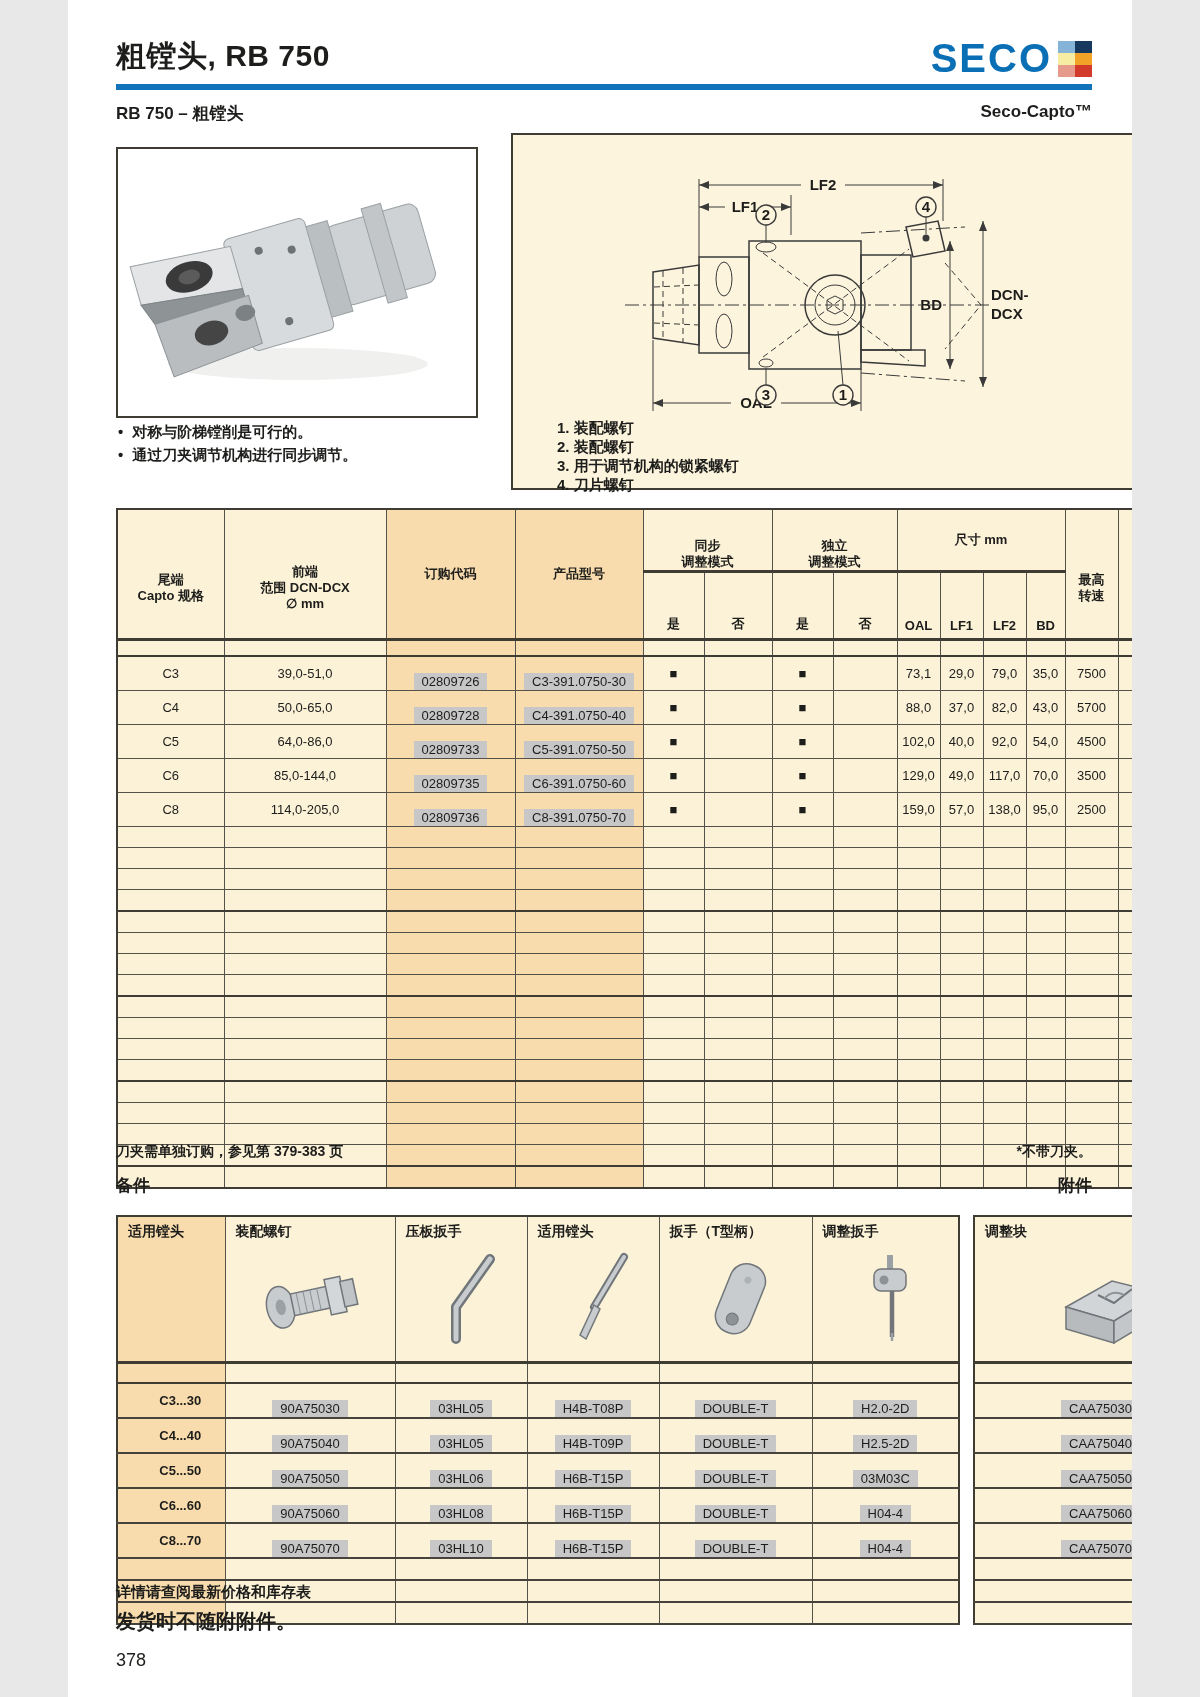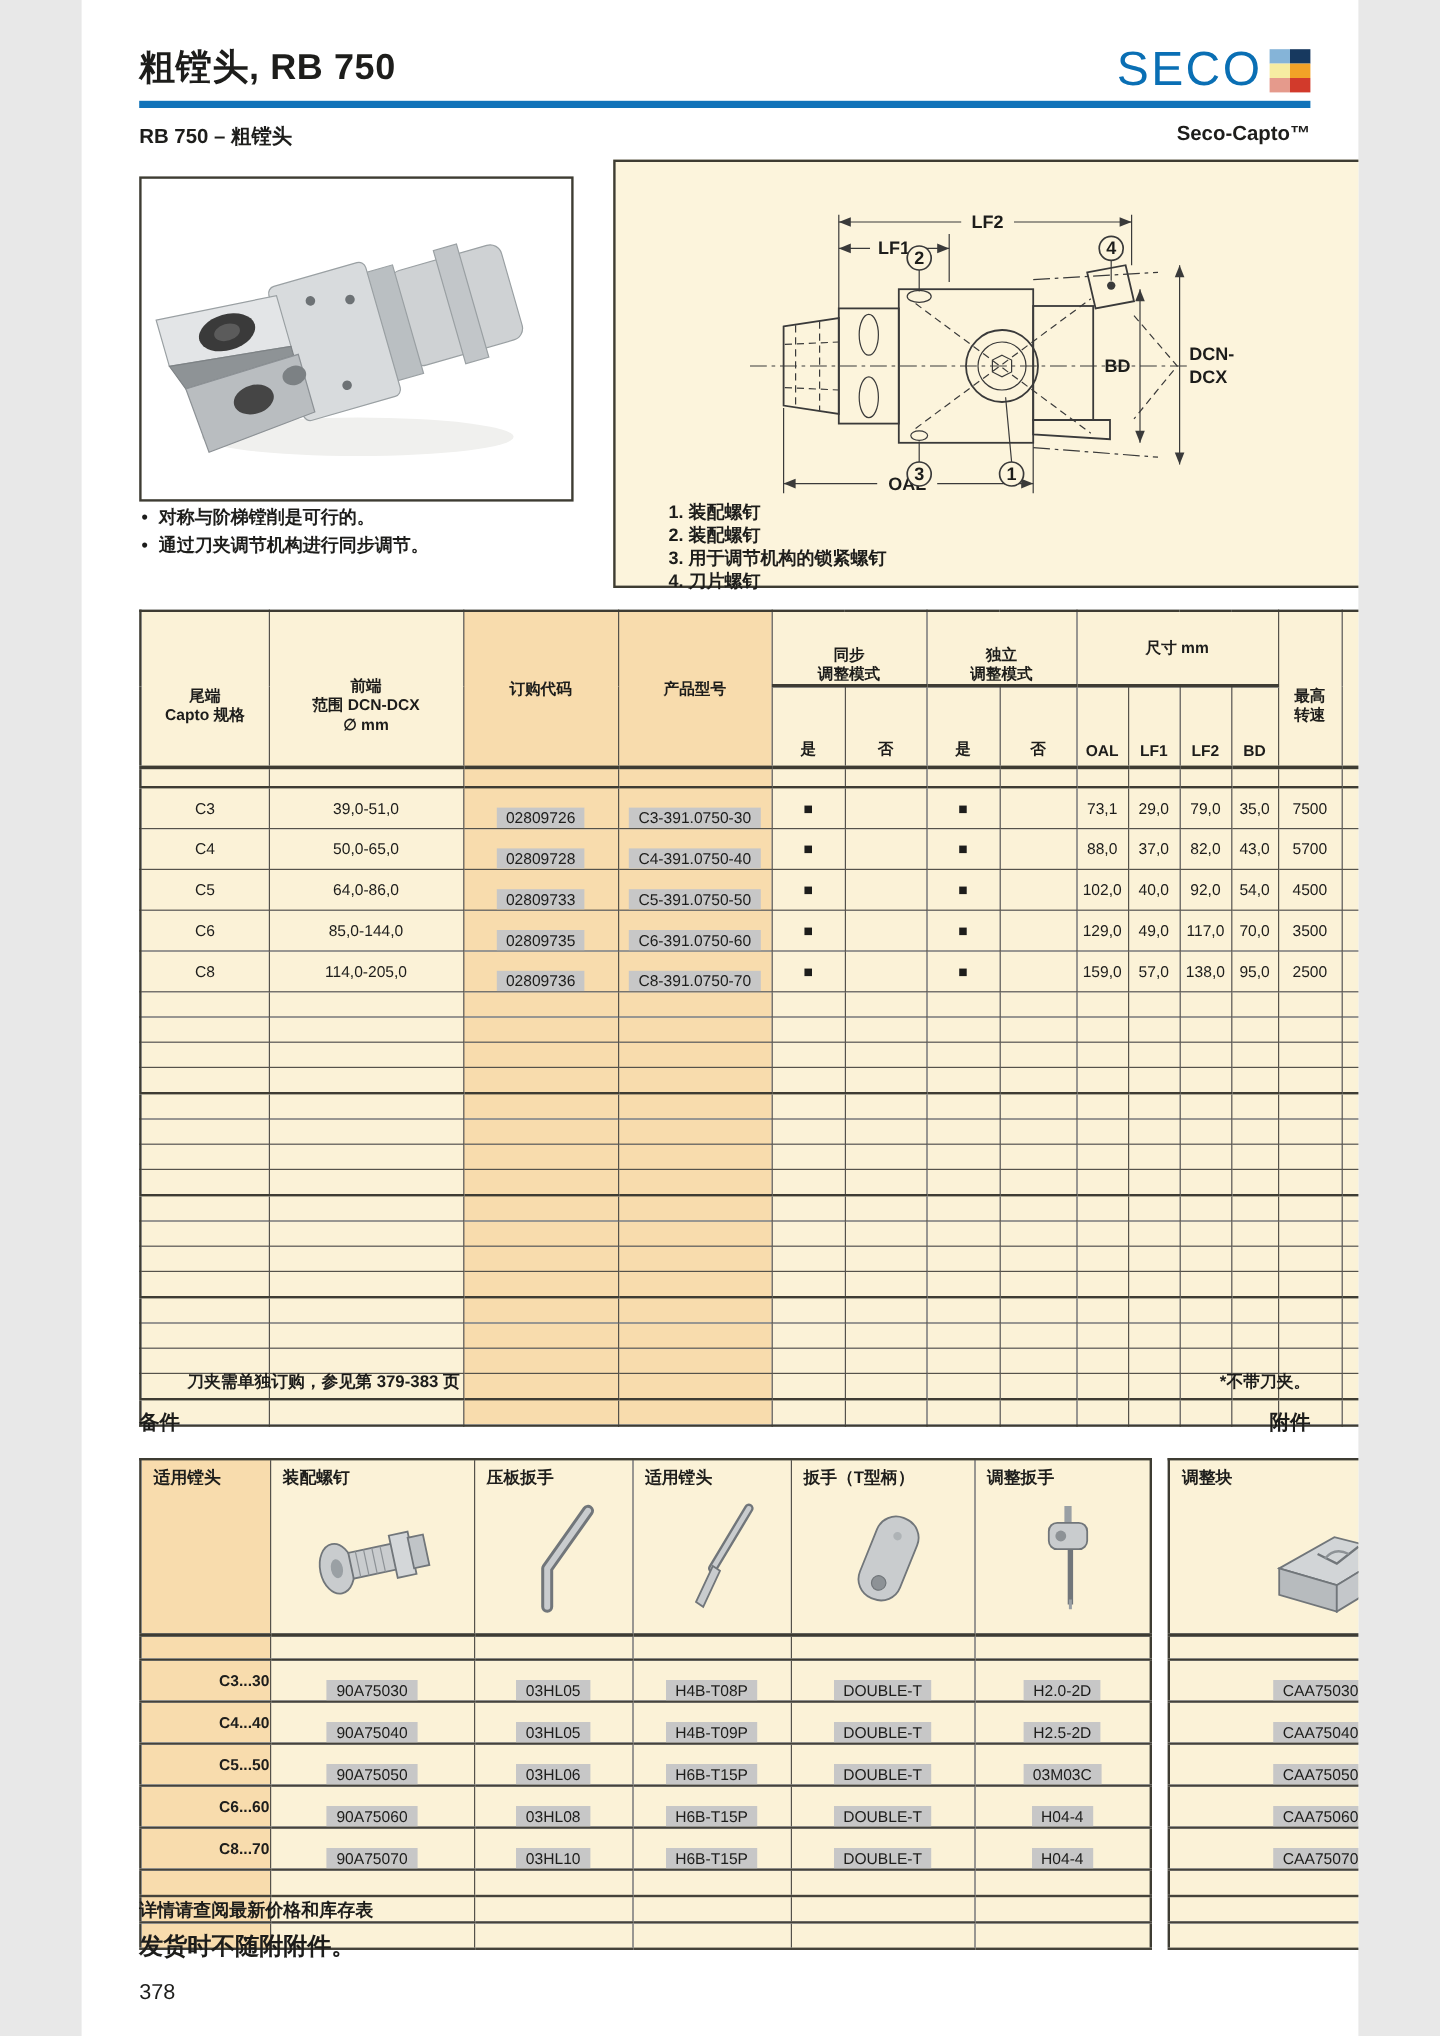--- a/index.html
+++ b/index.html
@@ -1,21 +1,21 @@
 <!DOCTYPE html>
 <html><head>
 <meta charset="utf-8">
 <style>
   html,body{margin:0;padding:0;background:#e8e8e8;}
   .page{position:relative;width:1064px;height:1697px;background:#ffffff;
         font-family:"Liberation Sans",sans-serif;color:#1d1d1b;overflow:hidden;margin:0 auto;}
   
   .title{position:absolute;left:48px;top:36px;font-size:30px;font-weight:bold;letter-spacing:.5px;}
   .logo{position:absolute;right:40px;top:40px;display:flex;align-items:flex-start;}
-  .logo-text{font-size:40px;font-weight:normal;color:#0a6fb4;letter-spacing:2px;line-height:36px;}
+  .logo-text{font-size:40px;font-weight:bold;color:#0a6fb4;letter-spacing:2px;line-height:36px;}
   .logo-grid{display:grid;grid-template-columns:17px 17px;grid-auto-rows:12px;margin-left:6px;margin-top:1px;}
   .blue-rule{position:absolute;left:48px;right:40px;top:84px;height:6px;background:#1173b9;}
   .subtitle-l{position:absolute;left:48px;top:102px;font-size:17px;font-weight:bold;}
   .subtitle-r{position:absolute;right:40px;top:102px;font-size:17px;font-weight:bold;}
   
   .photo-box{position:absolute;left:48px;top:147px;width:362px;height:271px;background:#fff;
              border:2px solid #3e3c33;box-sizing:border-box;}
   .bullets{position:absolute;left:50px;top:420px;font-size:15px;font-weight:bold;line-height:23px;}
   .bullets .b:before{content:"\2022";margin-right:9px;}
   
@@ -49,24 +49,24 @@
   .at{position:absolute;left:48px;top:1215px;width:842px;border:2px solid #3e3c33;}
   .at2{position:absolute;left:905px;top:1215px;width:253px;border:2px solid #3e3c33;}
   .at th,.at td,.at2 th,.at2 td{border:1px solid #55524a;background:#fbf2d7;font-size:13px;
         text-align:center;padding:0;overflow:hidden;white-space:nowrap;}
   .at th,.at2 th{height:138px;vertical-align:top;text-align:left;padding:6px 0 0 10px;
         font-size:14px;font-weight:bold;border-bottom:3px solid #3e3c33;}
   .at .o2{background:#f8dcad;}
   .at tr.spacer td,.at2 tr.spacer td{height:18px;border-bottom:2px solid #3e3c33;}
   .at tr.drow td,.at2 tr.drow td{height:25px;border-bottom:2px solid #45433b;}
   .at tr.empty-row td,.at2 tr.empty-row td{height:20px;border-bottom:2px solid #45433b;}
-  .at td.rowhead{font-weight:bold;text-align:right;padding-left:18px;}
+  .at td.rowhead{font-weight:bold;text-align:center;padding-left:18px;}
   .tool-ico{display:block;margin:4px auto 0 auto;}
   
-  .note-l{position:absolute;left:48px;top:1143px;font-size:14px;font-weight:bold;margin-left:40px;}
+  .note-l{position:absolute;left:48px;top:1143px;font-size:14px;font-weight:bold;}
   .note-r{position:absolute;right:40px;top:1143px;font-size:14px;font-weight:bold;}
   .sec-l{position:absolute;left:48px;top:1174px;font-size:17px;font-weight:bold;}
   .sec-r{position:absolute;right:40px;top:1174px;font-size:17px;font-weight:bold;}
   .foot1{position:absolute;left:48px;top:1583px;font-size:15px;font-weight:bold;}
   .foot2{position:absolute;left:48px;top:1608px;font-size:20px;font-weight:bold;}
   .pageno{position:absolute;left:48px;top:1650px;font-size:18px;}
 </style>
 </head>
 <body>
 

